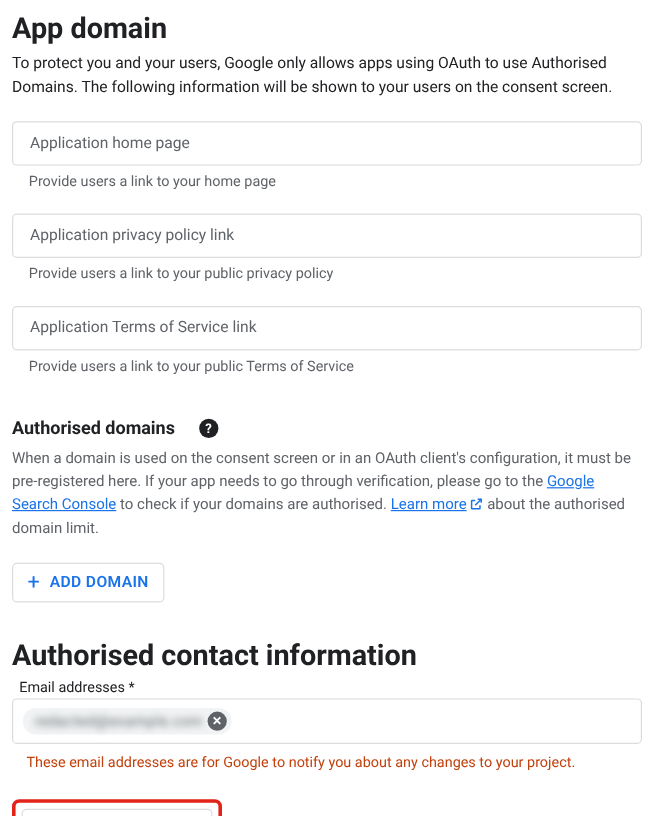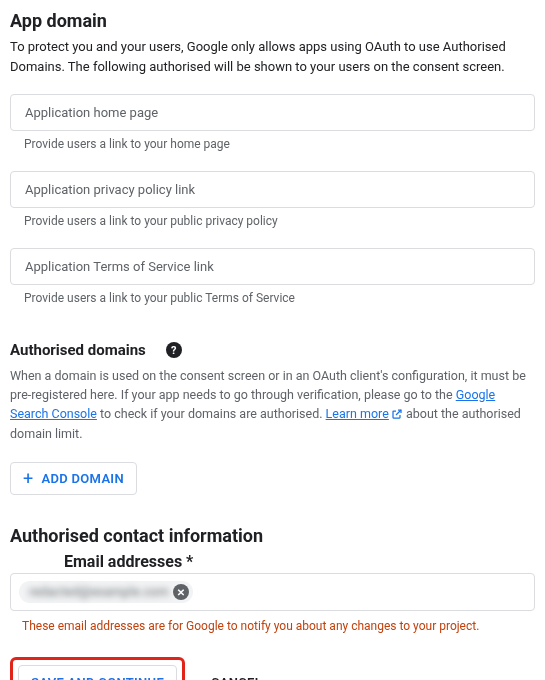--- a/index.html
+++ b/index.html
@@ -5,21 +5,21 @@
     * { box-sizing: border-box; margin: 0; padding: 0; }
     body {
       font-family: Roboto, Arial, sans-serif;
       color: #202124;
       background: #fff;
       width: 545px;
       padding: 10px;
       font-size: 14px;
     }
     .section-heading {
-      font-size: 18px;
+      font-size: 24px;
       font-weight: 500;
       margin-bottom: 6px;
       color: #202124;
     }
     .section-heading.bold {
       font-weight: 700;
     }
     .section-desc {
       font-size: 13px;
       color: #202124;
@@ -104,25 +104,24 @@
       cursor: pointer;
       font-family: inherit;
     }
     .plus-icon {
       font-size: 18px;
       line-height: 14px;
       font-weight: 400;
     }
     .dev-section { margin-top: 30px; }
     .field-label {
-      font-size: 16px;
-      font-weight: 700;
+      font-size: 12px;
+      font-weight: 400;
       margin-bottom: 2px;
       padding-left: 6px;
-      margin-left: 48px;
     }
     .chip-input {
       width: 100%;
       border: 1px solid #dadce0;
       border-radius: 4px;
       padding: 5px 8px;
       min-height: 38px;
       display: flex;
       align-items: center;
       gap: 6px;
@@ -195,21 +194,21 @@
       letter-spacing: 0.3px;
       cursor: pointer;
       font-family: inherit;
     }
   </style>
 </head>
 <body>
 
 <section>
   <h2 class="section-heading bold">App domain</h2>
-  <p class="section-desc">To protect you and your users, Google only allows apps using OAuth to use Authorised Domains. The following authorised will be shown to your users on the consent screen.</p>
+  <p class="section-desc">To protect you and your users, Google only allows apps using OAuth to use Authorised Domains. The following information will be shown to your users on the consent screen.</p>
 
   <div class="field">
     <input type="text" class="text-input" placeholder="Application home page" style="">
     <div class="helper-text">Provide users a link to your home page</div>
   </div>
 
   <div class="field">
     <input type="text" class="text-input" placeholder="Application privacy policy link" style="">
     <div class="helper-text">Provide users a link to your public privacy policy</div>
   </div>

